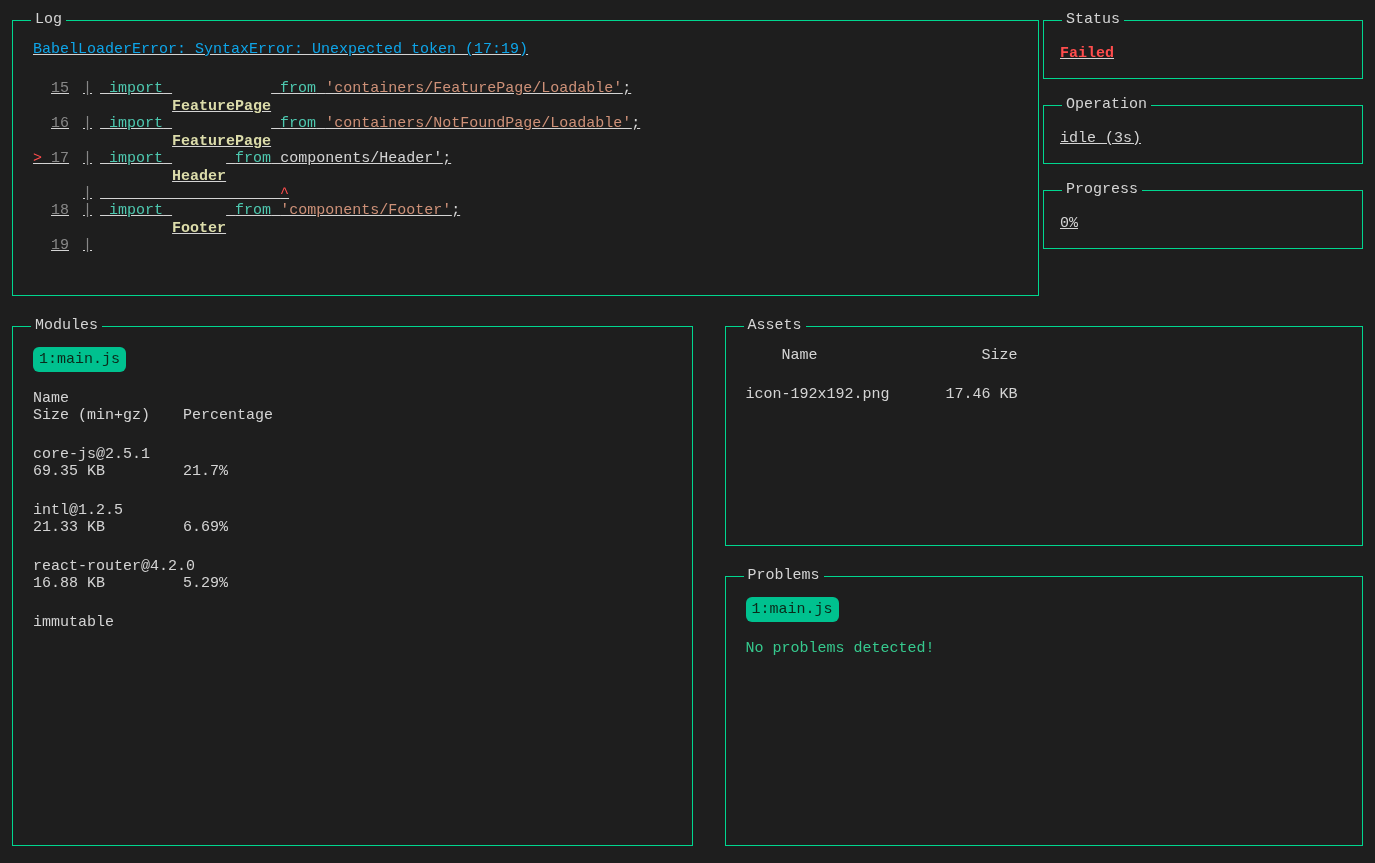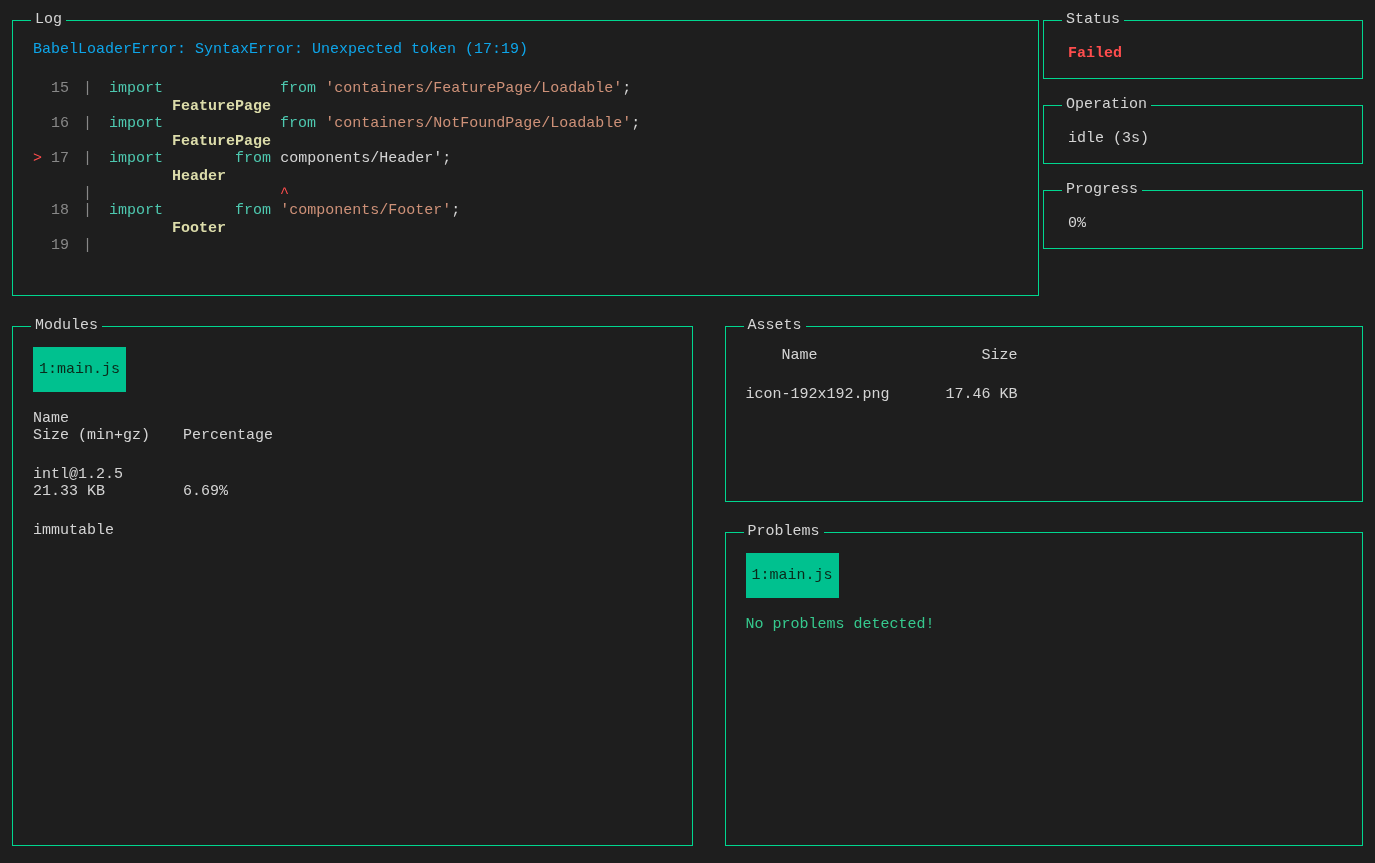--- a/index.html
+++ b/index.html
@@ -19,36 +19,37 @@
   margin-top: 8px;
 }
 .panel-title {
   position: absolute;
   top: -10px;
   left: 18px;
   background: #1e1e1e;
   padding: 0 4px;
   color: #d4d4d4;
 }
-.top-row { display: flex; gap: 4px; }
+.top-row { display: flex; gap: 4px; text-decoration: underline; }
 .log-panel { flex: 1; height: 276px; }
 .right-col { width: 320px; display: flex; flex-direction: column; gap: 18px; }
-.status-panel, .operation-panel, .progress-panel { padding: 24px 16px 16px 24px; }
+.status-panel, .operation-panel, .progress-panel { padding: 24px 16px 16px 16px; }
 .status-text { color: #ff4d4d; font-weight: bold; }
 .bottom-row { display: flex; gap: 32px; margin-top: 22px; }
 .modules-panel { flex: 1; height: 520px; }
 .right-bottom { flex: 1; display: flex; flex-direction: column; gap: 22px; }
-.assets-panel { height: 176px; }
+.assets-panel { height: 220px; }
 .problems-panel { flex: 1; }
 .badge {
   background: #00c18f;
   color: #0a2a1a;
-  padding: 14px 6px;
+  padding: 4px 6px;
   display: inline-block;
   margin-bottom: 18px;
+  border-radius: 6px;
 }
 .code-line { display: flex; white-space: pre; }
 .line-no { color: #888; width: 42px; text-align: right; padding-right: 6px; }
 .gutter { color: #888; padding: 0 8px; }
 .error-marker { color: #ff4d4d; }
 .kw { color: #4ec9b0; }
 .ident { color: #dcdcaa; font-weight: bold; margin-top: 18px; }
 .str { color: #ce9178; }
 .caret-line { color: #ff4d4d; }
 .err-title { color: #0ea5e9; margin-bottom: 22px; }
@@ -95,22 +96,30 @@
 <div class="bottom-row">
   <div class="panel modules-panel">
     <span class="panel-title">Modules</span>
     <span class="badge">1:main.js</span>
     <div class="mod-header">
       <div>Name</div>
       <div><span class="col1">Size (min+gz)</span><span>Percentage</span></div>
     </div>
     <div id="modules-rows">
         <div class="mod-row">
+          <div>core-js@2.5.1</div>
+          <div><span class="col1">69.35 KB</span><span>21.7%</span></div>
+        </div>
+        <div class="mod-row">
           <div>intl@1.2.5</div>
           <div><span class="col1">21.33 KB</span><span>6.69%</span></div>
+        </div>
+        <div class="mod-row">
+          <div>react-router@4.2.0</div>
+          <div><span class="col1">16.88 KB</span><span>5.29%</span></div>
         </div>
         <div class="mod-row">
           <div>immutable</div>
         </div>
       </div>
   </div>
 
   <div class="right-bottom">
     <div class="panel assets-panel">
       <span class="panel-title">Assets</span>

